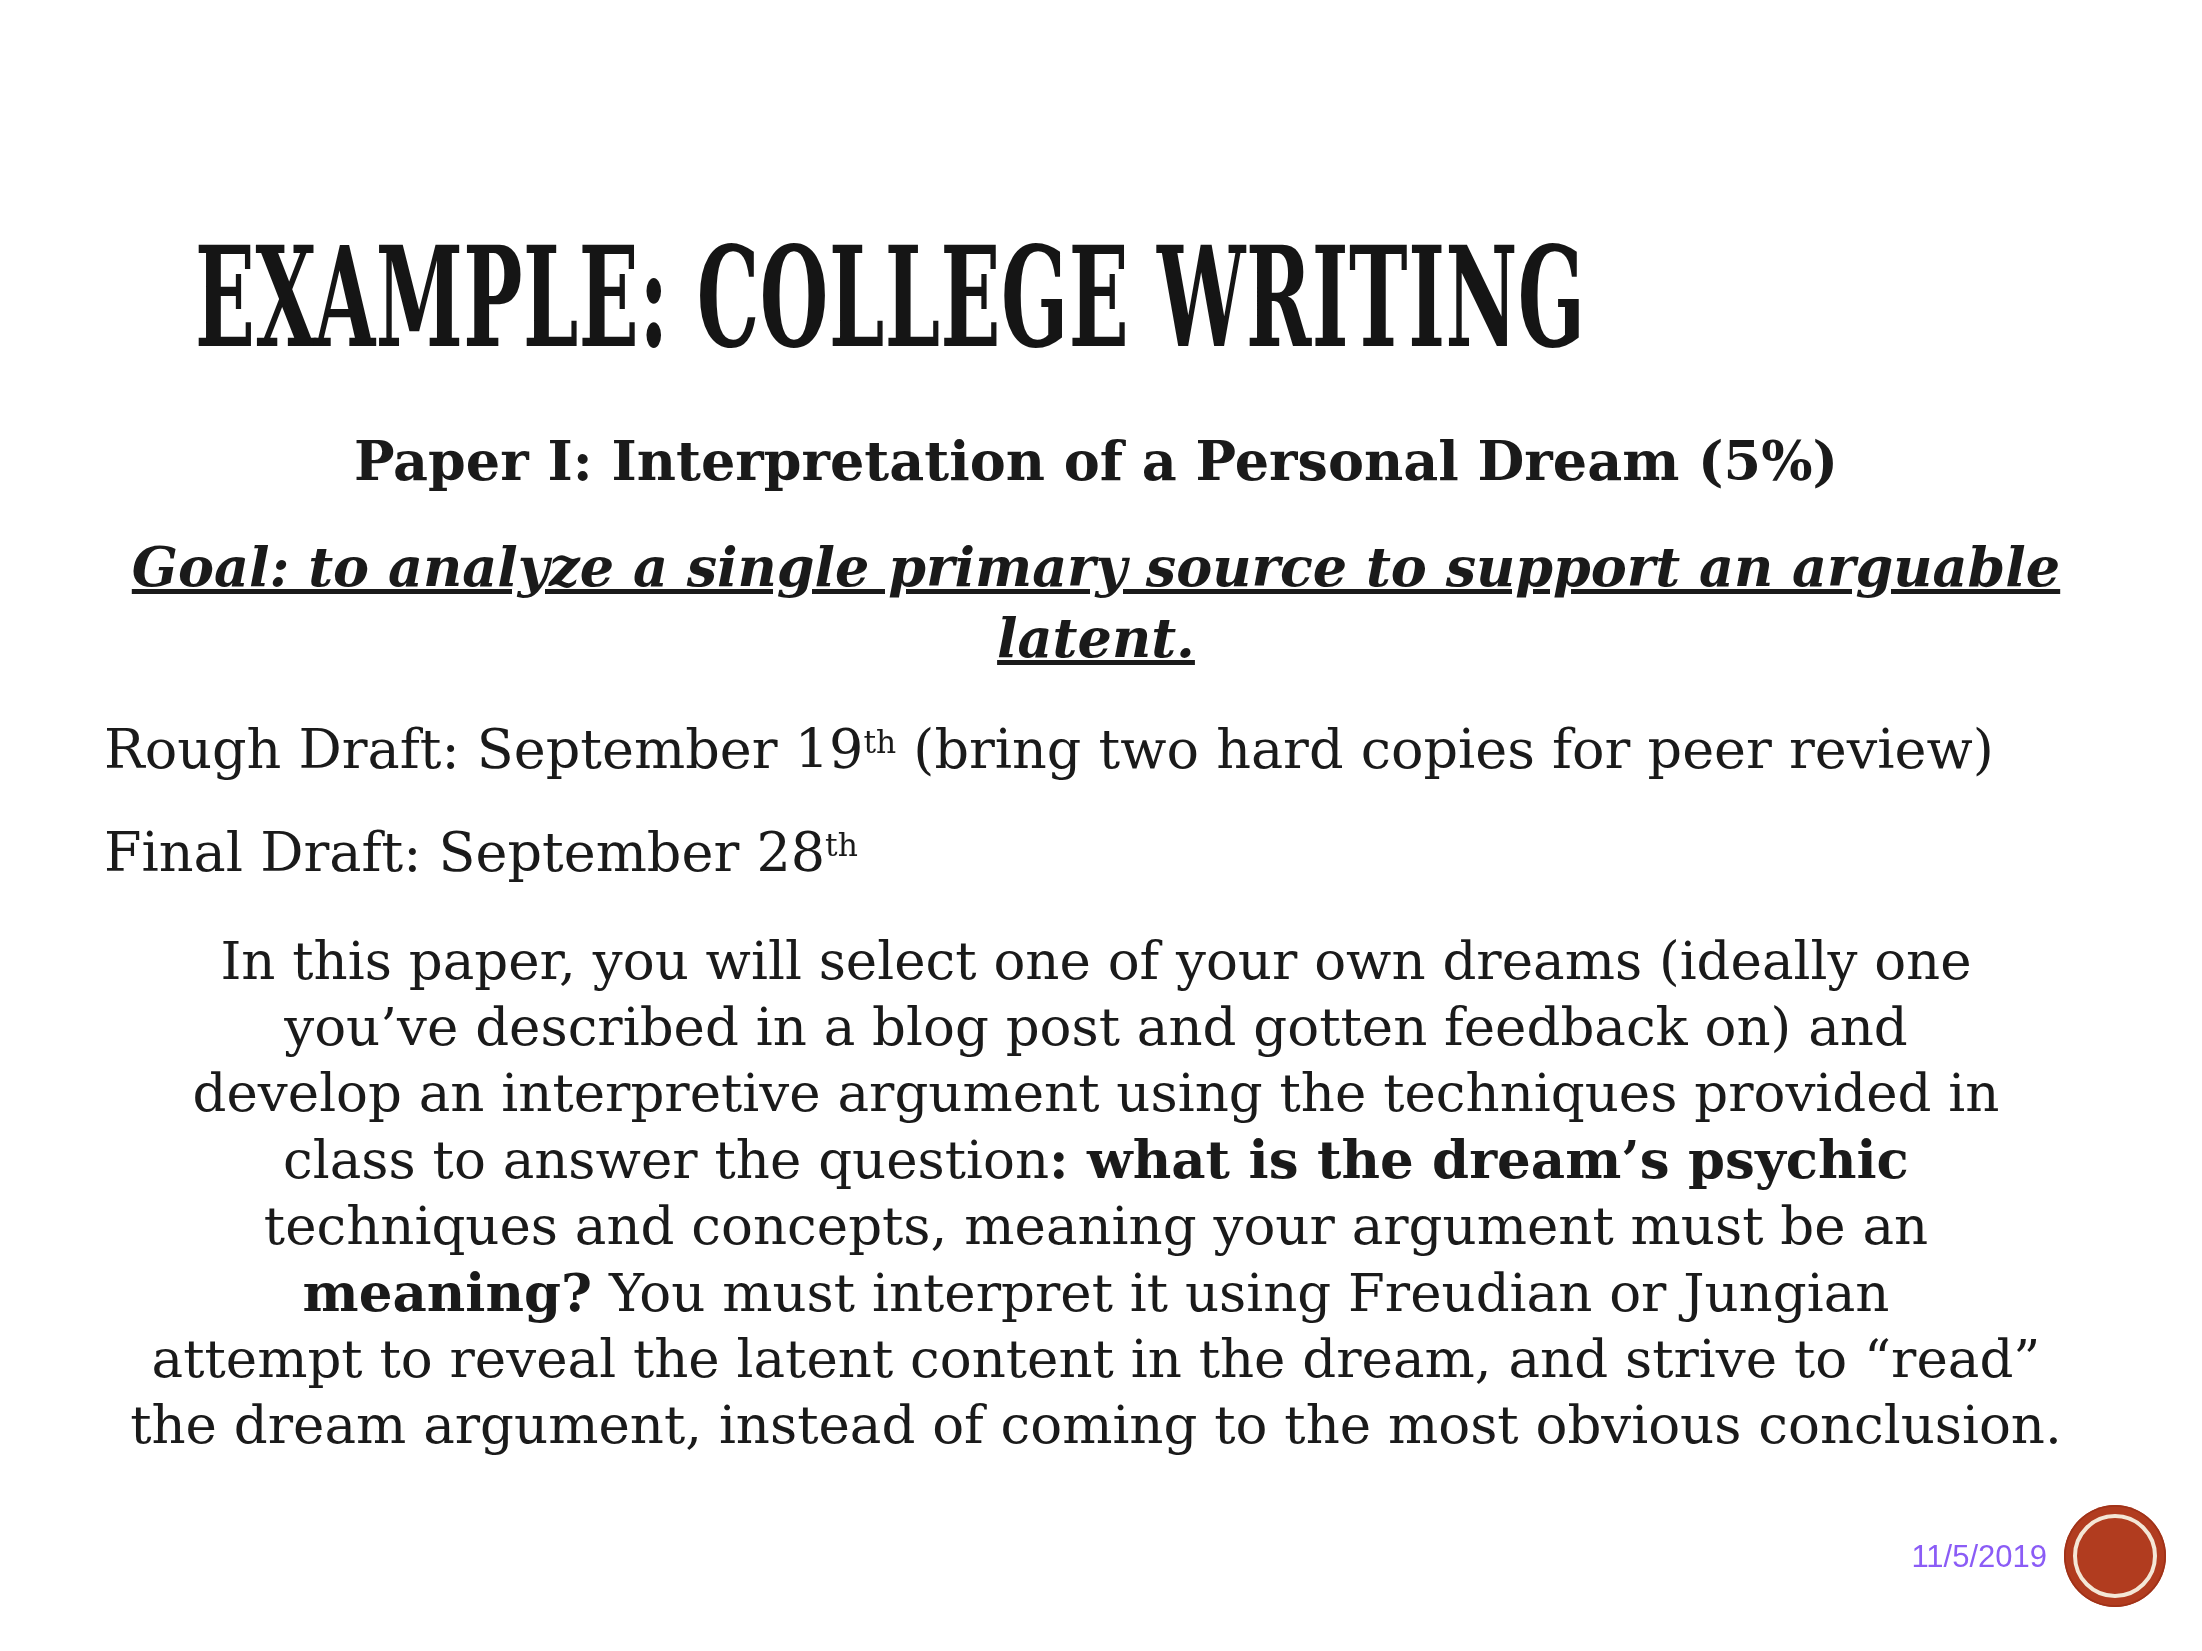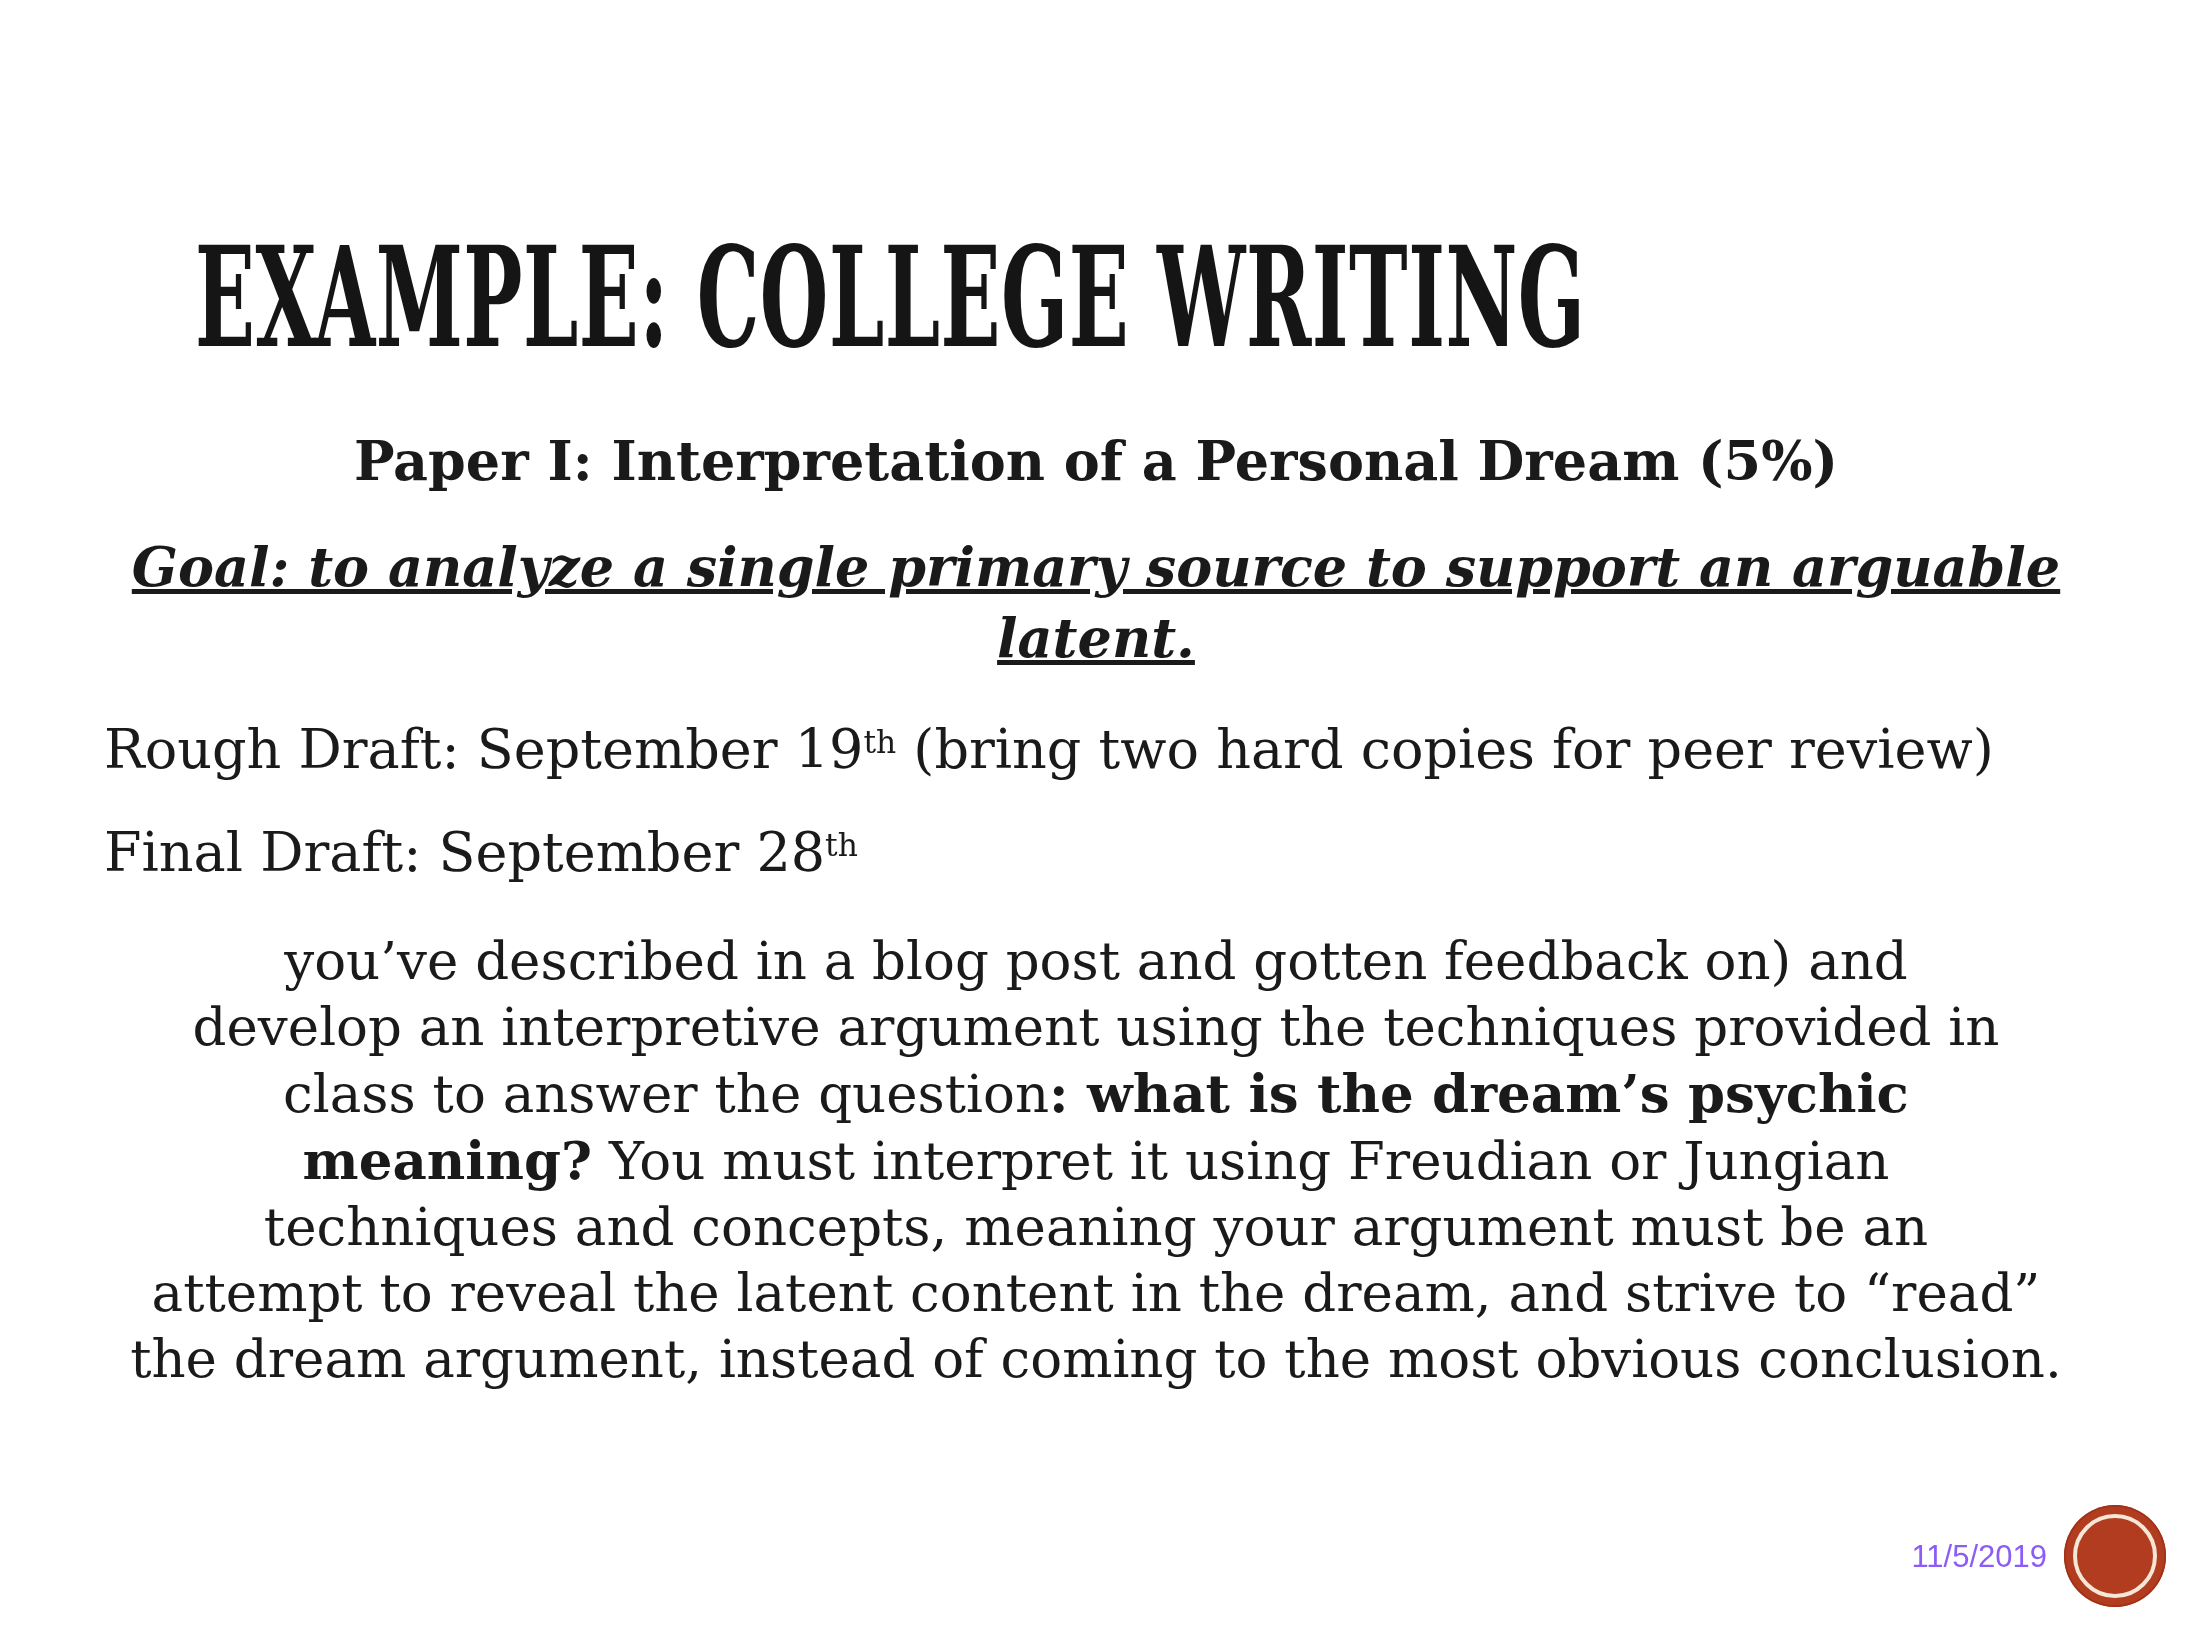--- a/index.html
+++ b/index.html
@@ -113,25 +113,26 @@
   <div class="goal-statement">
     <div class="goal-line">Goal: to analyze a single primary source to support an arguable</div>
     <div class="goal-line">latent.</div>
   </div>
 
   <div class="draft-line rough-draft"><span>Rough Draft: September 19</span><sup class="ord">th</sup><span> (bring two hard copies for peer review)</span></div>
 
   <div class="draft-line final-draft"><span>Final Draft: September 28</span><sup class="ord">th</sup></div>
 
   <div class="assignment-paragraph">
+    <div class="para-line">In this paper, you will select one of your own dreams (ideally one</div>
     <div class="para-line">you’ve described in a blog post and gotten feedback on) and</div>
     <div class="para-line">develop an interpretive argument using the techniques provided in</div>
     <div class="para-line"><span>class to answer the question</span><span class="b">: what is the dream’s psychic</span></div>
+    <div class="para-line">techniques and concepts, meaning your argument must be an</div>
     <div class="para-line"><span class="b">meaning?</span><span> You must interpret it using Freudian or Jungian</span></div>
-    <div class="para-line">techniques and concepts, meaning your argument must be an</div>
     <div class="para-line">attempt to reveal the latent content in the dream, and strive to “read”</div>
     <div class="para-line">the dream argument, instead of coming to the most obvious conclusion.</div>
   </div>
 
   <div class="date-label">11/5/2019</div>
 
   <div class="stamp-circle"></div>
 
 </div>
 

